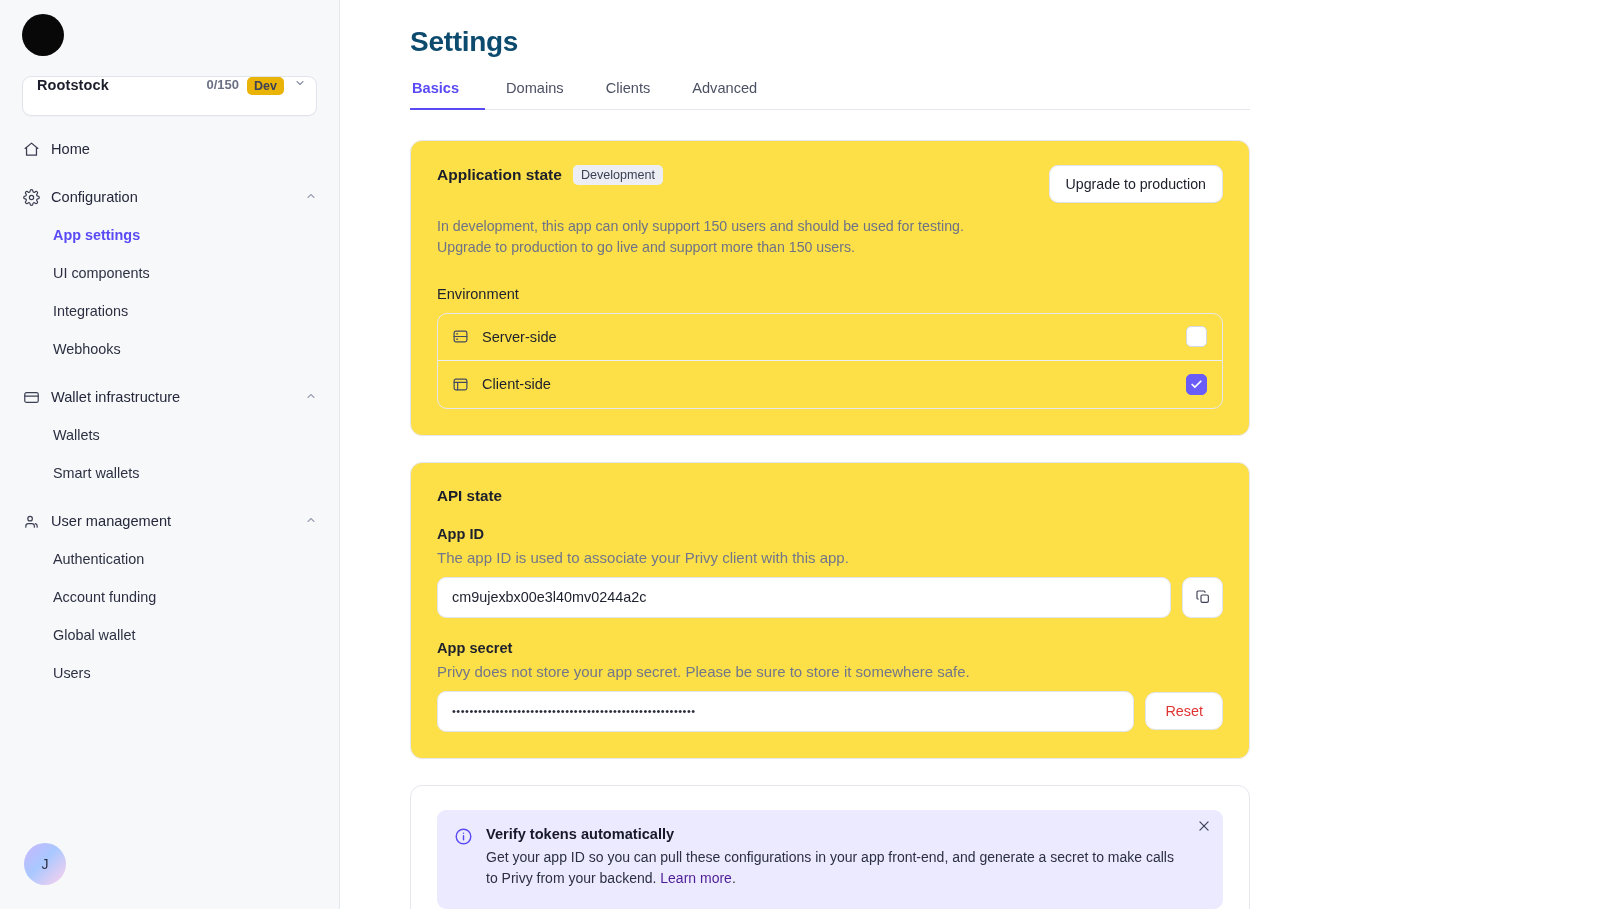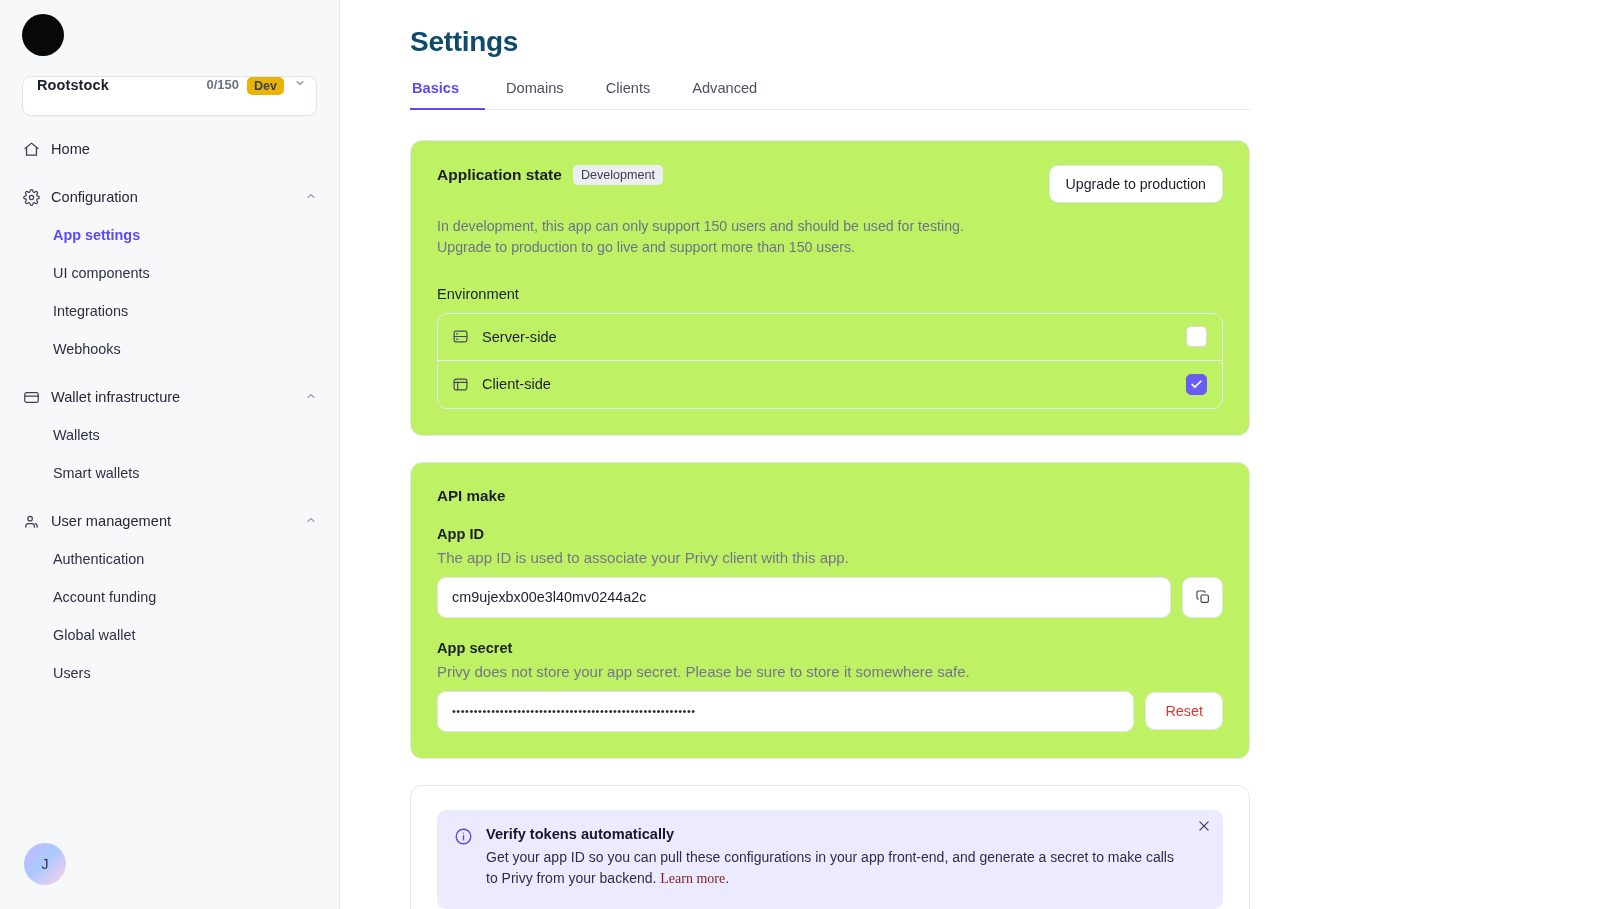--- a/index.html
+++ b/index.html
@@ -177,21 +177,21 @@
     content: "";
     position: absolute;
     left: 0; right: 0; bottom: -1px;
     height: 2px;
     background: #5a4af4;
   }
 
   .card {
     border: 1px solid #e6e7ee;
     border-radius: 12px;
-    background: #bef264;
+    background: #fde047;
     padding: 24px 26px 26px 26px;
     margin-bottom: 26px;
   }
   .card-head {
     display: flex;
     align-items: flex-start;
     justify-content: space-between;
   }
   .state-line {
     display: flex;
@@ -354,21 +354,21 @@
     font-weight: 700;
     color: #17192a;
     margin-bottom: 5px;
   }
   .callout-body {
     font-size: 14px;
     line-height: 1.5;
     color: #2c2f42;
     max-width: 700px;
   }
-  .callout-link { color: #7f1d1d; text-decoration: none; font-family: Liberation Serif, serif; }
+  .callout-link { color: #4c1d95; text-decoration: none; }
   .callout-close {
     position: absolute;
     top: 9px; right: 12px;
     color: #3b3e55;
     font-size: 15px;
     cursor: pointer;
     line-height: 1;
   }
 </style>
 </head>
@@ -549,21 +549,21 @@
             <span class="chk on">
               <svg width="13" height="13" viewBox="0 0 24 24" fill="none" stroke="currentColor" stroke-width="3.2" stroke-linecap="round" stroke-linejoin="round">
                   <polyline points="20 6 9 17 4 12"></polyline>
                 </svg>
             </span>
           </div>
         </div>
       </section>
 
       <section class="card">
-        <div class="sub-label">API make</div>
+        <div class="sub-label">API state</div>
 
         <div class="field-label">App ID</div>
         <div class="field-help">The app ID is used to associate your Privy client with this app.</div>
         <div class="field-row">
           <div class="input">cm9ujexbx00e3l40mv0244a2c</div>
           <div class="icon-btn">
             <svg width="16" height="16" viewBox="0 0 24 24" fill="none" stroke="currentColor" stroke-width="1.7" stroke-linecap="round" stroke-linejoin="round">
                 <rect x="9" y="9" width="11" height="11" rx="2"></rect>
                 <path d="M5 15H4.5A1.5 1.5 0 0 1 3 13.5v-9A1.5 1.5 0 0 1 4.5 3h9A1.5 1.5 0 0 1 15 4.5V5"></path>
               </svg>

